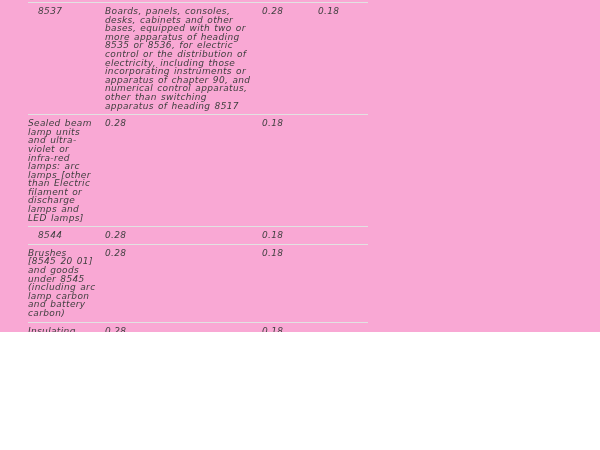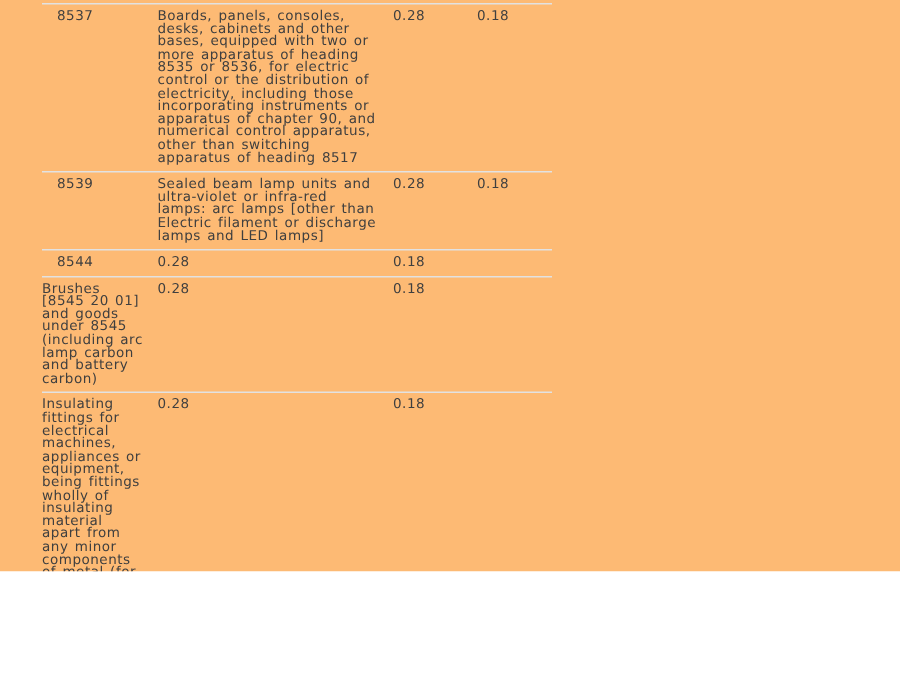--- a/index.html
+++ b/index.html
@@ -3,24 +3,25 @@
 <meta charset="utf-8">
 <style>
   html, body {
     margin: 0;
     padding: 0;
     background: #ffffff;
   }
   .viewport {
     position: relative;
     width: 600px;
-    height: 381px;
+    height: 332px;
     overflow: hidden;
-    background: #fdba74;
+    background: #f9a8d4;
     font-family: "DejaVu Sans", "Liberation Sans", sans-serif;
+    font-style: italic;
   }
   .rate-table {
     position: absolute;
     left: 28px;
     top: 2px;
     width: 340px;
   }
   .row {
     display: grid;
     grid-template-columns: 77px 157px 56px 50px;
@@ -52,21 +53,20 @@
   <div class="rate-table">
 
     <div class="row">
       <div class="cell code">8537</div>
       <div class="cell desc">Boards, panels, consoles, desks, cabinets and other bases, equipped with two or more apparatus of heading 8535 or 8536, for electric control or the distribution of electricity, including those incorporating instruments or apparatus of chapter 90, and numerical control apparatus, other than switching apparatus of heading 8517</div>
       <div class="cell rate">0.28</div>
       <div class="cell rate">0.18</div>
     </div>
 
     <div class="row">
-      <div class="cell code">8539</div>
       <div class="cell desc">Sealed beam lamp units and ultra-violet or infra-red lamps: arc lamps [other than Electric filament or discharge lamps and LED lamps]</div>
       <div class="cell rate">0.28</div>
       <div class="cell rate">0.18</div>
     </div>
 
     <div class="row">
       <div class="cell code">8544</div>
       <div class="cell rate">0.28</div>
       <div class="cell rate">0.18</div>
     </div>

